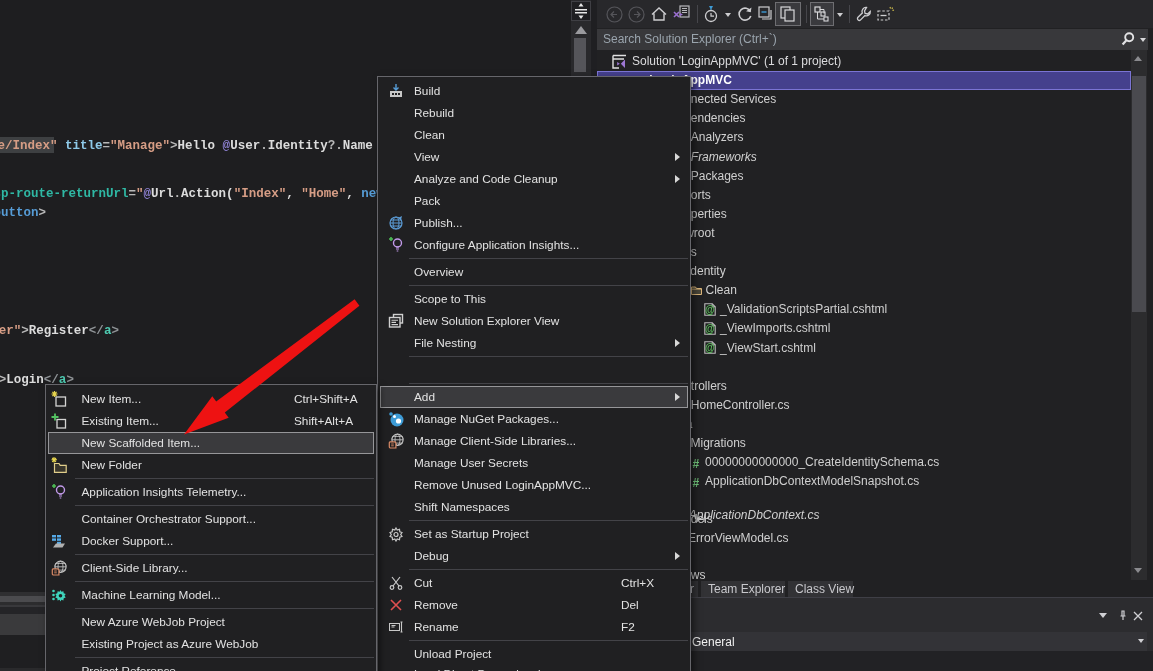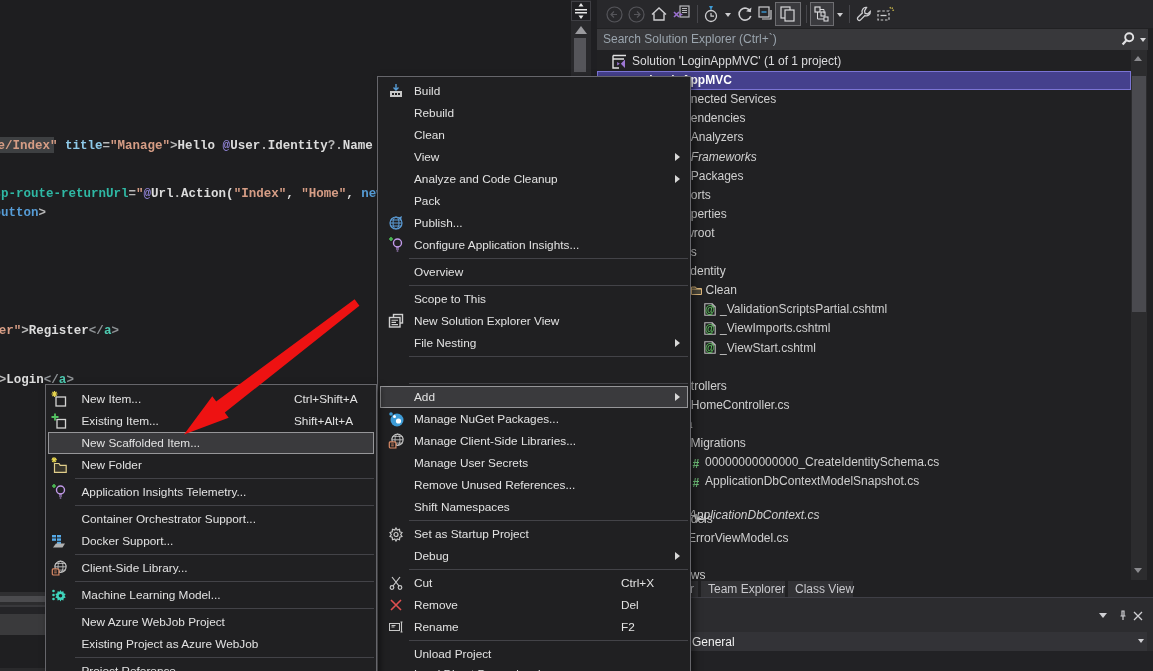--- a/index.html
+++ b/index.html
@@ -313,21 +313,21 @@
               <path d="M4.2 3.5 h10.6 M4.2 10.1 h10.6" stroke="#c2c2c2" stroke-width="0.8"></path>
               <path d="M2 8.8 h4.5 a1.4 1.4 0 0 1 1.4 1.4 V15 H2.6 a1.3 1.3 0 0 1 -1.3-1.3 V10 A1.2 1.2 0 0 1 2 8.8 Z" fill="#1e1e20" stroke="#d98a66" stroke-width="1.2"></path>
               <path d="M3.2 11 h2.6 M3.2 12.8 h2.6" stroke="#d98a66" stroke-width="0.9"></path>
             </svg></span>
           <span class="lbl" style="left:36px">Manage Client-Side Libraries...</span>
         </div>
         <div class="mi" style="top:374.5px">
           <span class="lbl" style="left:36px">Manage User Secrets</span>
         </div>
         <div class="mi" style="top:396.5px">
-          <span class="lbl" style="left:36px">Remove Unused References...</span>
+          <span class="lbl" style="left:36px">Remove Unused LoginAppMVC...</span>
         </div>
         <div class="mi" style="top:418.5px">
           <span class="lbl" style="left:36px">Shift Namespaces</span>
         </div>
         <div class="sep" style="left:31px;right:2px;top:442.5px"></div>
         <div class="mi" style="top:445.5px">
           <span class="micon" style="left:9.5px"><svg width="16" height="16" viewBox="0 0 16 16">
               <path d="M8 2 L9.2 4 L11.5 3.2 L11.8 5.7 L14 6.5 L12.7 8.5 L14 10.5 L11.8 11.3 L11.5 13.8 L9.2 13 L8 15 L6.8 13 L4.5 13.8 L4.2 11.3 L2 10.5 L3.3 8.5 L2 6.5 L4.2 5.7 L4.5 3.2 L6.8 4 Z" fill="none" stroke="#c8c8c8" stroke-width="1.2"></path>
               <circle cx="8" cy="8.5" r="2" fill="none" stroke="#c8c8c8" stroke-width="1.2"></circle>
             </svg></span>

